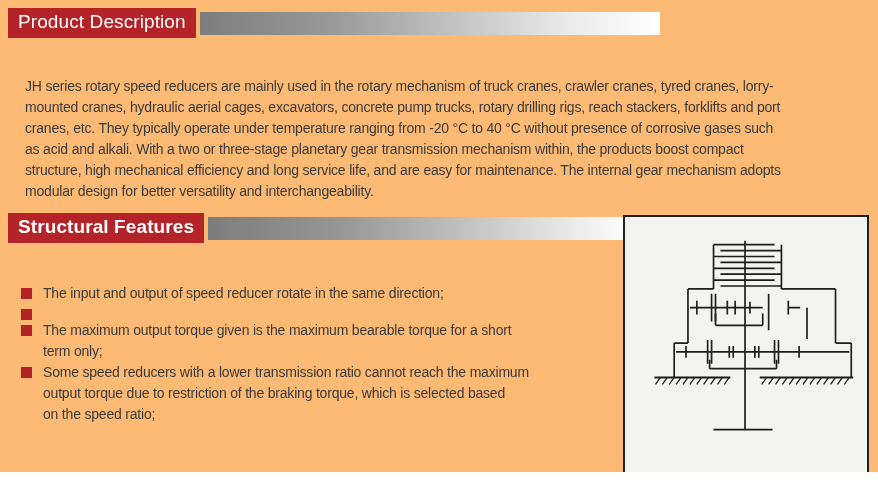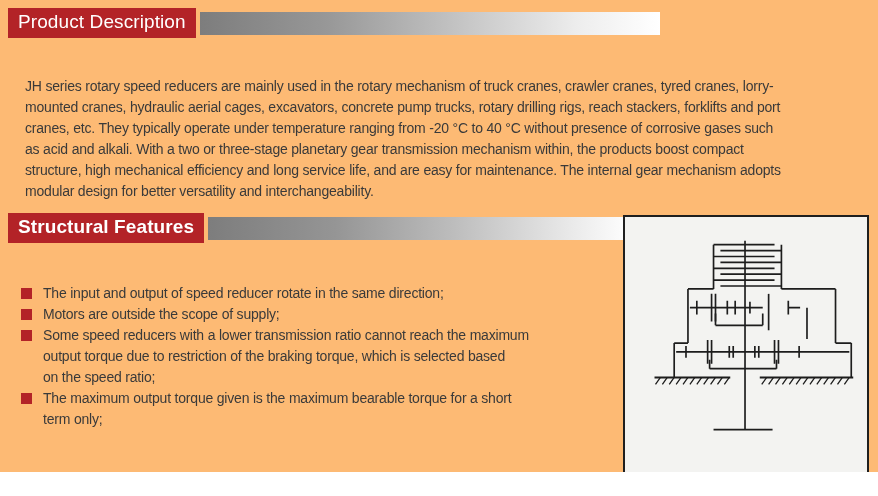--- a/index.html
+++ b/index.html
@@ -63,32 +63,31 @@
     <div class="gradient-bar bar-2"></div>
   </div>
 
   <ul class="features-list">
     <li>
         <span class="bullet-square"></span>
         <span class="feature-text">The input and output of speed reducer rotate in the same direction;</span>
       </li>
     <li>
         <span class="bullet-square"></span>
-        <span class="feature-text">Motors are outside the scope of supply;</span>
+      </li>
+    <li>
+        <span class="bullet-square"></span>
+        <span class="feature-text">The maximum output torque given is the maximum bearable torque for a short
+term only;</span>
       </li>
     <li>
         <span class="bullet-square"></span>
         <span class="feature-text">Some speed reducers with a lower transmission ratio cannot reach the maximum
 output torque due to restriction of the braking torque, which is selected based
 on the speed ratio;</span>
-      </li>
-    <li>
-        <span class="bullet-square"></span>
-        <span class="feature-text">The maximum output torque given is the maximum bearable torque for a short
-term only;</span>
       </li>
   </ul>
 
   <div class="diagram-box">
     <svg width="242" height="259" viewBox="0 0 246 263">
       <g fill="none" stroke="#1d1d1d" stroke-width="1.7">
 
         <path d="M122 24 V216"></path>
 
         <path d="M90 216 H150"></path>

